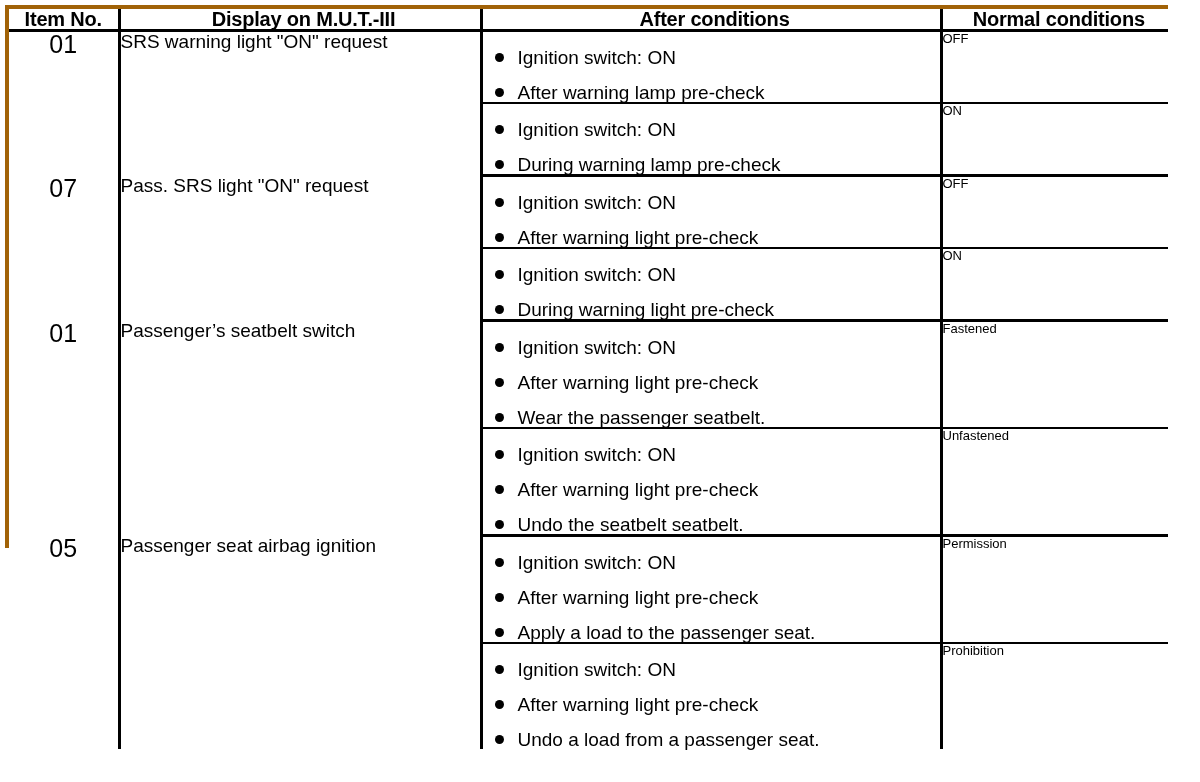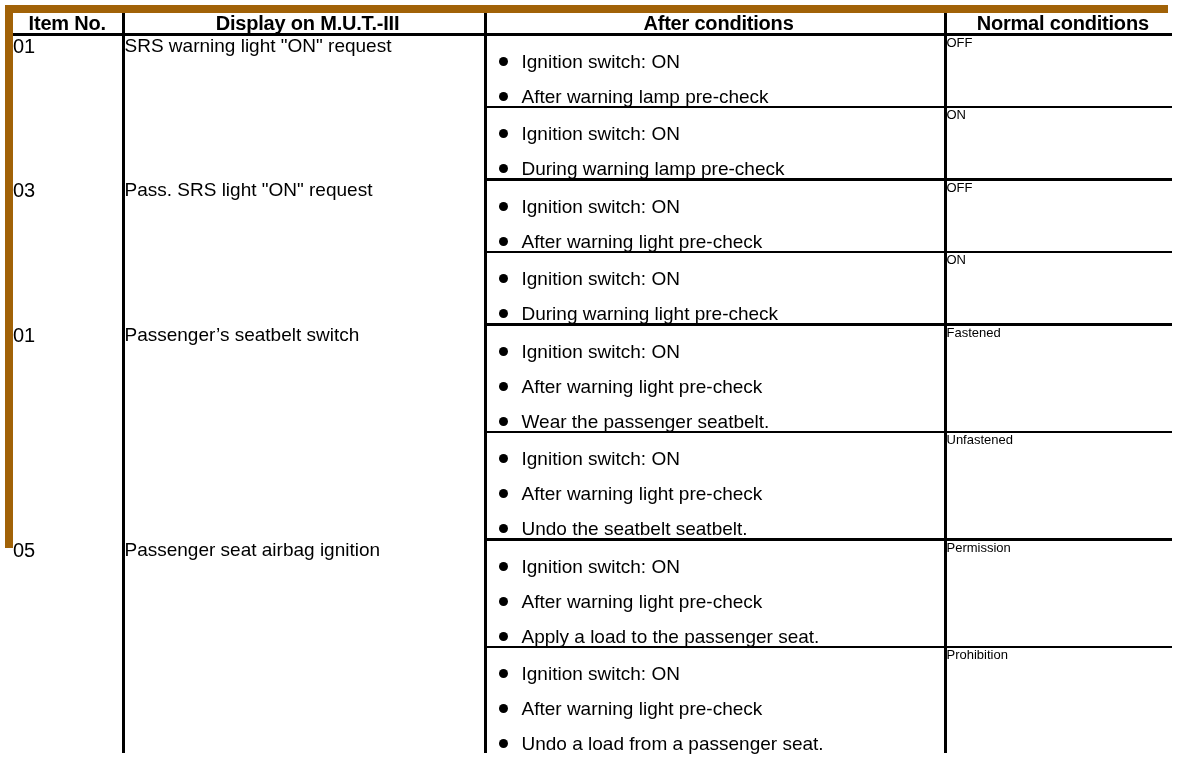--- a/index.html
+++ b/index.html
@@ -15,21 +15,21 @@
     overflow: hidden;
   }
 
   #table-wrap {
     position: absolute;
     left: 5px;
     top: 5px;
     width: 1163px;
     height: 543px;
     box-sizing: border-box;
-    border: 8px solid #a16207;
+    border: 4px solid #a16207;
     background: #ef4444;
   }
 
   table.mut-table {
     border-collapse: collapse;
     table-layout: fixed;
     width: 100%;
     height: 100%;
   }
 
@@ -60,24 +60,25 @@
     font-size: 20px;
     line-height: 1;
     padding: 7px 0 8px 5px;
     white-space: nowrap;
     letter-spacing: -0.2px;
   }
   .hdr-cell.pad-l7 { padding-left: 7px; }
 
   
   .item-cell {
-    font-size: 20px;
+    font-size: 25px;
     line-height: 1;
     padding: 10px 0 0 5px;
     white-space: nowrap;
+    text-align: center;
   }
   .display-cell {
     font-size: 19px;
     line-height: 1;
     padding: 10px 0 0 7px;
     white-space: nowrap;
   }
   .normal-cell {
     font-size: 13px;
     line-height: 1;
@@ -154,21 +155,21 @@
         <td class="check-cell vrule-r hr-thick-b">
           <ul class="cond-list">
             <li><span class="bullet-dot"></span><span>Ignition switch: ON</span></li>
             <li><span class="bullet-dot"></span><span>During warning lamp pre-check</span></li>
           </ul>
         </td>
         <td class="normal-cell hr-thick-b">ON</td>
       </tr>
 
       <tr class="sub-a">
-        <td class="item-cell vrule-r" rowspan="2">03</td>
+        <td class="item-cell vrule-r" rowspan="2">07</td>
         <td class="display-cell vrule-r" rowspan="2">Pass. SRS light "ON" request</td>
         <td class="check-cell vrule-r hr-thin-b">
           <ul class="cond-list">
             <li><span class="bullet-dot"></span><span>Ignition switch: ON</span></li>
             <li><span class="bullet-dot"></span><span>After warning light pre-check</span></li>
           </ul>
         </td>
         <td class="normal-cell hr-thin-b">OFF</td>
       </tr>
       <tr class="sub-a">

